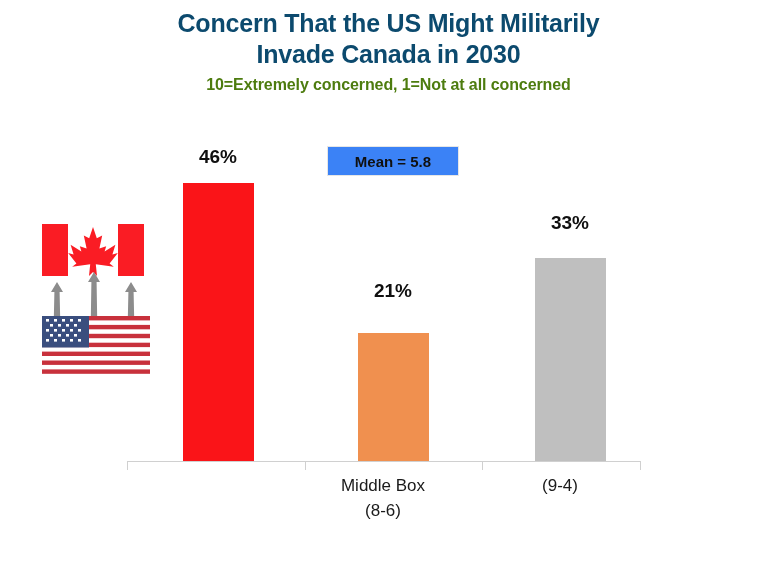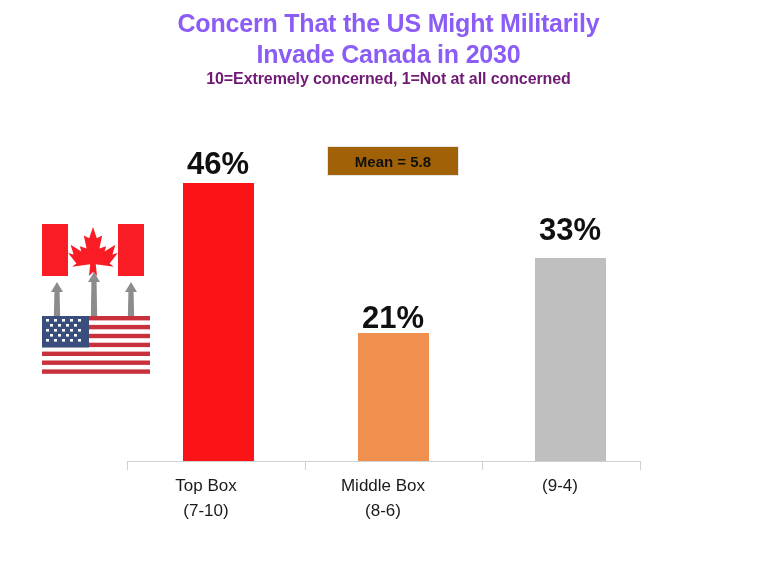--- a/index.html
+++ b/index.html
@@ -25,40 +25,40 @@
   .title-block {
     position: absolute;
     left: 0;
     top: 8px;
     width: 777px;
     text-align: center;
   }
   .chart-title {
     font-size: 25px;
     font-weight: bold;
-    color: #8b5cf6;
+    color: #0c4a6e;
     line-height: 1.22;
     letter-spacing: -0.2px;
   }
   .chart-subtitle {
-    margin-top: 1px;
+    margin-top: 7px;
     font-size: 16px;
     font-weight: bold;
-    color: #701a75;
+    color: #4d7c0f;
     letter-spacing: -0.1px;
   }
 
   
   .mean-badge {
     position: absolute;
     left: 327px;
     top: 146px;
     width: 132px;
     height: 30px;
-    background: #a16207;
+    background: #3b82f6;
     border: 1px solid #e6e6e6;
     box-sizing: border-box;
     display: flex;
     align-items: center;
     justify-content: center;
     font-size: 15px;
     font-weight: bold;
     color: #101010;
   }
 
@@ -86,21 +86,21 @@
     background: #d0d0d0;
   }
 
   .bar {
     position: absolute;
     box-sizing: border-box;
   }
   .bar-value {
     position: absolute;
     text-align: center;
-    font-size: 31px;
+    font-size: 19px;
     font-weight: bold;
     color: #101010;
     white-space: nowrap;
   }
   .cat-label {
     position: absolute;
     top: 474px;
     text-align: center;
     font-size: 17px;
     color: #1a1a1a;
@@ -137,26 +137,22 @@
   <div class="plot-area">
 
     <div class="axis-line"></div>
     <div class="axis-tick" style="left:127px;"></div>
     <div class="axis-tick" style="left:305px;"></div>
     <div class="axis-tick" style="left:482px;"></div>
     <div class="axis-tick" style="left:640px;"></div>
 
     <div class="bar-value" style="left:168px; top:146px; width:100px;">46%</div>
     <div class="bar" id="bar-0" style="left: 183px; top: 183px; width: 71px; height: 278px; background: rgb(250, 20, 24);"></div>
-    <div class="cat-label" style="left:141px; width:130px;">
-      <div>Top Box</div>
-      <div>(7-10)</div>
-    </div>
-
-    <div class="bar-value" style="left:343px; top:300px; width:100px;">21%</div>
+
+    <div class="bar-value" style="left:343px; top:280px; width:100px;">21%</div>
     <div class="bar" id="bar-1" style="left: 358px; top: 333px; width: 71px; height: 128px; background: rgb(240, 144, 79);"></div>
     <div class="cat-label" style="left:318px; width:130px;text-align:center;">
       <div>Middle Box</div>
       <div>(8-6)</div>
     </div>
 
     <div class="bar-value" style="left:520px; top:212px; width:100px;">33%</div>
     <div class="bar" id="bar-2" style="left: 535px; top: 258px; width: 71px; height: 203px; background: rgb(191, 191, 191);"></div>
     <div class="cat-label" style="left:495px; width:130px;">
       <div>(9-4)</div>

